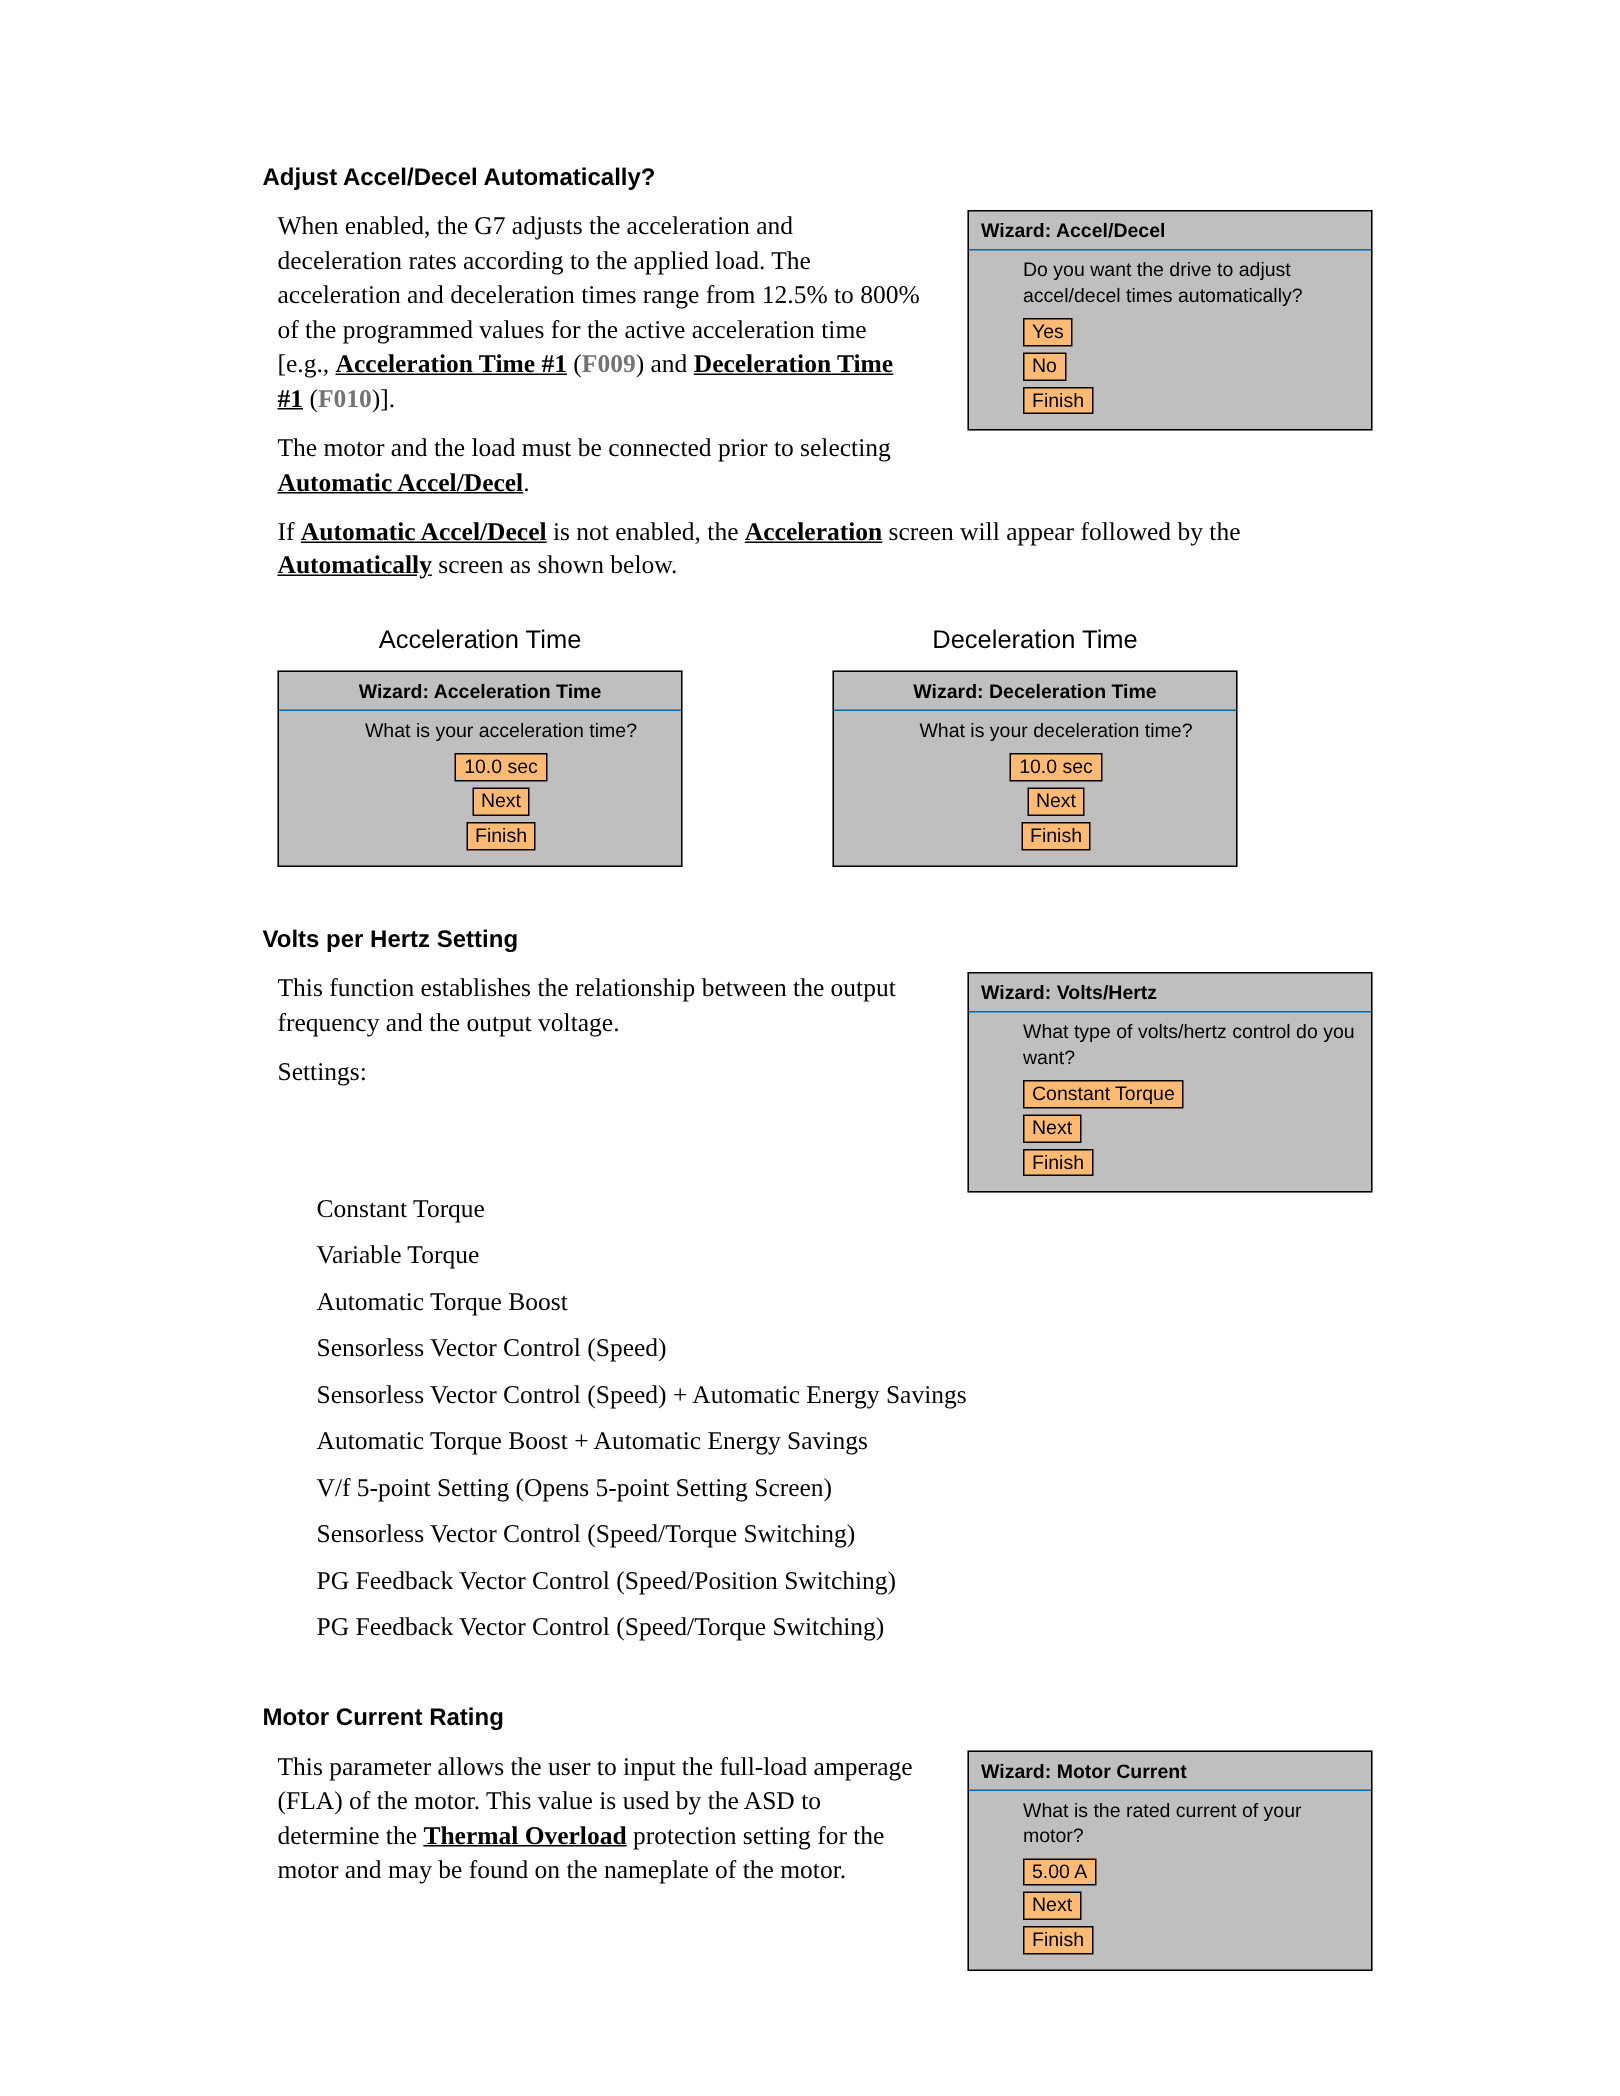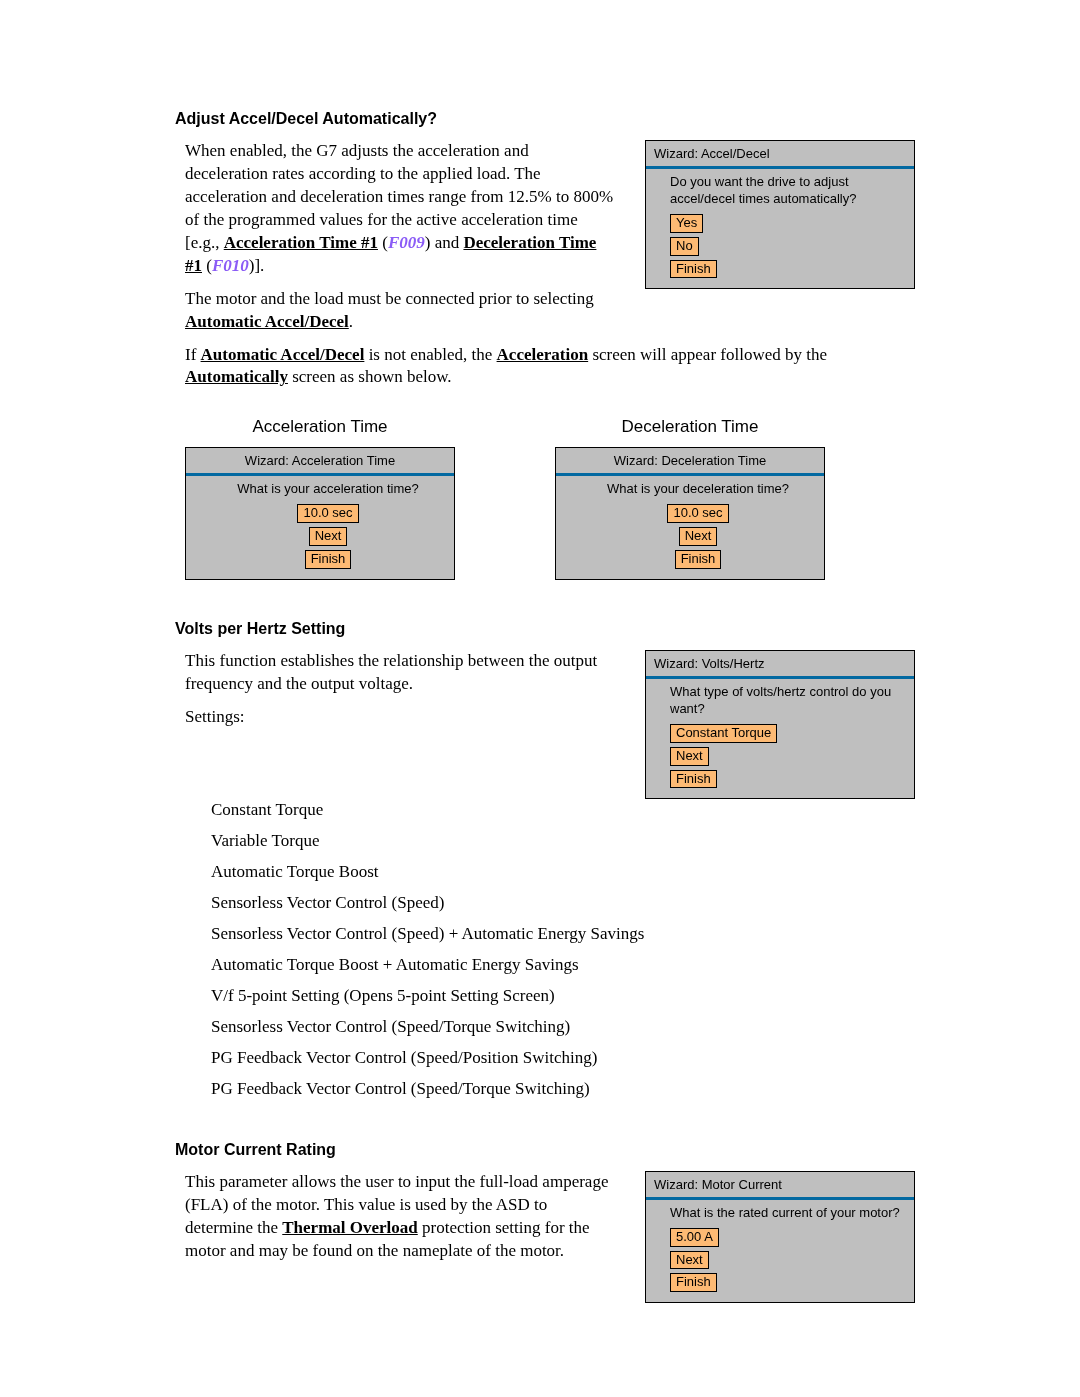--- a/index.html
+++ b/index.html
@@ -43,46 +43,47 @@
   .col-right {
     flex: 0 0 270px;
   }
   .wizard-panel {
     border: 1px solid #000;
     background: #bfbfbf;
     font-family: Arial, Helvetica, sans-serif;
     font-size: 13px;
   }
   .wizard-header {
-    border-bottom: 3px solid #0369a1;
+    border-bottom: 1px solid #0369a1;
     padding: 5px 8px;
-    font-weight: normal;
+    font-weight: bold;
   }
   .wizard-body {
-    padding: 5px 8px 8px 24px;
+    padding: 5px 8px 8px 4px;
+    margin-left: 32px;
   }
   .wizard-q {
     font-family: Arial, Helvetica, sans-serif;
     font-size: 13px;
     margin-bottom: 4px;
     line-height: 1.3;
   }
   .wiz-btn {
     border: 1px solid #000;
     background: #fdba74;
     font-family: Arial, Helvetica, sans-serif;
     font-size: 13px;
     padding: 0 5px;
     display: inline-block;
     margin: 2px 0;
     cursor: pointer;
     line-height: 1.3;
   }
   .bold { font-weight: bold; text-decoration: underline; }
-  .link-blue { color: #8b5cf6; font-weight: bold; font-style: italic; }
+  .link-blue { color: #737373; font-weight: bold; }
   .subhead {
     font-family: Arial, Helvetica, sans-serif;
     font-size: 17px;
     margin: 18px 0 10px 0;
   }
   .panels-row {
     display: flex;
     gap: 80px;
     margin-top: 0;
   }

